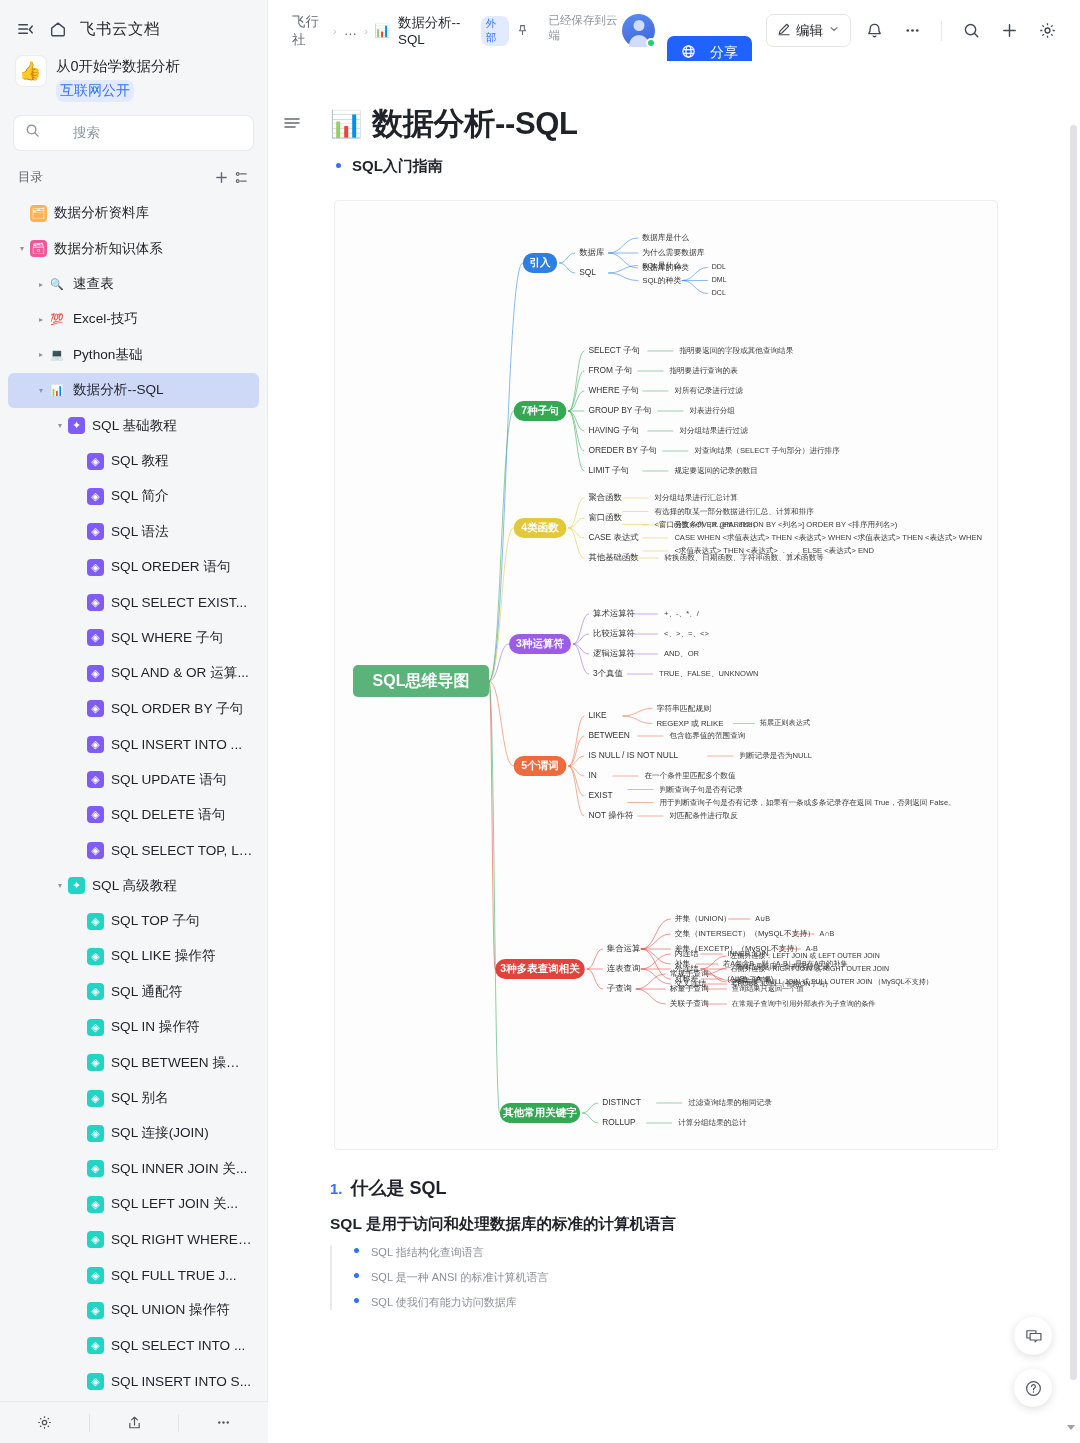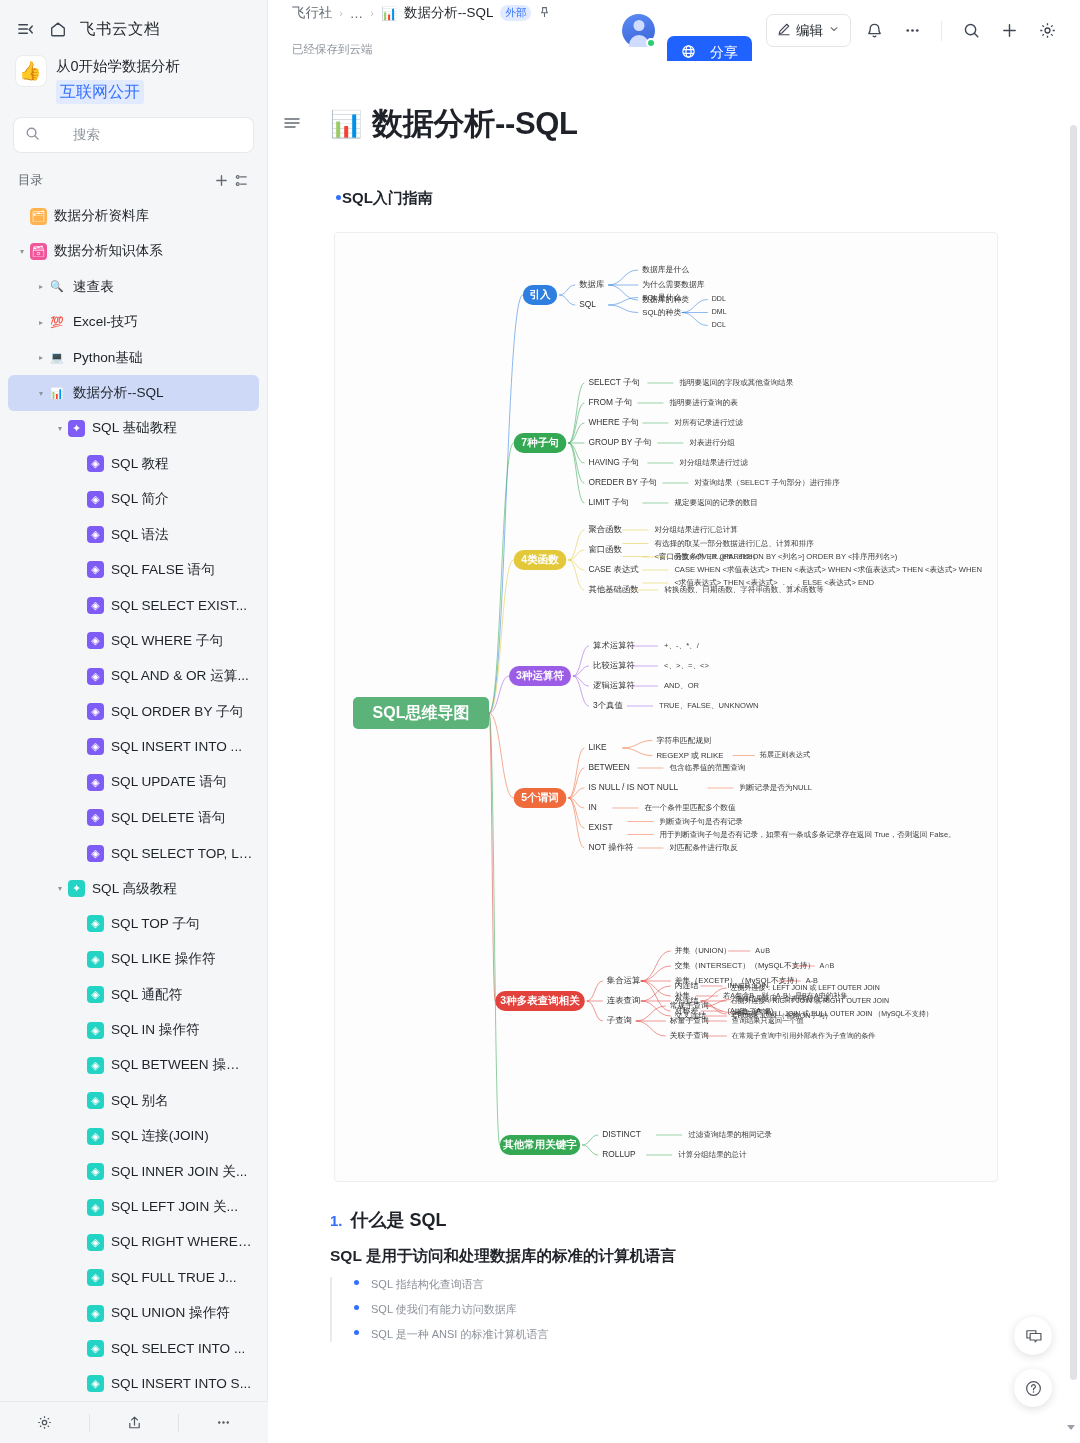--- a/index.html
+++ b/index.html
@@ -24,22 +24,22 @@
 
   .doc-head { display:flex; align-items:flex-start; gap:10px; padding:6px 14px 12px 16px; }
   .doc-emoji {
     width:30px; height:30px; border-radius:7px; background:#fff;
     display:flex; align-items:center; justify-content:center; font-size:18px; flex:none;
     box-shadow:0 0 0 1px #ececec;
   }
   .doc-meta { display:flex; flex-direction:column; gap:4px; padding-top:1px; }
   .doc-title { font-size:14.5px; color:#1f2329; font-weight:400; }
   .doc-badge {
-    align-self:flex-start; font-size:16px; color:#3370ff;
-    background:#e1eaff; border-radius:3px; padding:1px 4px; line-height:1.4;
+    align-self:flex-start; font-size:14px; color:#3370ff;
+    background:#e1eaff; border-radius:8px; padding:1px 4px; line-height:1.4;
   }
 
   .search-box {
     margin:2px 14px 14px 14px; height:34px; background:#fff; border-radius:7px;
     display:flex; align-items:center; gap:9px; padding:0 11px;
     box-shadow:0 0 0 1px #e7e9ec; cursor:text;
   }
   .search-box .ph { font-size:13.5px; color:#8f959e;margin-left:24px; }
 
   .cat-row { display:flex; align-items:center; padding:0 16px 0 18px; height:28px; margin-bottom:4px; }
@@ -61,21 +61,21 @@
     background:#f5f6f7; border-top:1px solid #e8eaed;
     display:flex; align-items:center;
   }
   .sb-bottom .cell { flex:1; display:flex; align-items:center; justify-content:center; color:#51565d; cursor:pointer; }
   .sb-bottom .sep { width:1px; height:18px; background:#e2e4e8; }
 
   
   .main { flex:1; height:1443px; display:flex; flex-direction:column; background:#fff; position:relative; }
 
   .topbar { height:61px; display:flex; align-items:center; padding:0 18px 0 24px; flex:none; }
-  .crumbs { display:flex; flex-direction:column; gap:20px; flex:1; min-width:0; }
+  .crumbs { display:flex; flex-direction:row; gap:20px; flex:1; min-width:0; }
   .crumb-line { display:flex; align-items:center; gap:7px; }
   .crumb { font-size:13.4px; color:#1f2329; cursor:pointer; }
   .crumb.muted { color:#646a73; }
   .crumb-sep { color:#bbbfc4; font-size:11px; }
   .crumb-emoji { font-size:13px; }
   .ext-badge { font-size:10.5px; color:#3370ff; background:#e1eaff; border-radius:8px; padding:1px 5px; }
   .save-line { font-size:11.5px; color:#8f959e; }
 
   .avatar { width:33px; height:33px; border-radius:50%; background:linear-gradient(160deg,#5b8cf5,#3a63d6); position:relative; margin-right:12px; flex:none; cursor:pointer; }
   .avatar .head { position:absolute; left:50%; top:6px; transform:translateX(-50%); width:11px; height:11px; border-radius:50%; background:#cfdcff; }
@@ -95,21 +95,21 @@
   .tb-div { width:1px; height:20px; background:#e7e9ec; margin:0 6px 0 14px; flex:none; }
 
   .doc-wrap { flex:1; overflow:hidden; position:relative; background:#fff; }
 
   .outline-ic { position:absolute; left:14px; top:52px; color:#646a73; cursor:pointer; }
 
   .page { padding:42px 60px 0 62px; }
   .h1 { font-size:31px; font-weight:bold; color:#1f2329; display:flex; align-items:center; gap:10px; letter-spacing:-.3px; }
   .h1 .em { font-size:26px; }
 
-  .bullet-line { display:flex; align-items:baseline; gap:1px; margin-top:44px; padding-left:6px; }
+  .bullet-line { display:flex; align-items:baseline; gap:11px; margin-top:12px; padding-left:6px; }
   .bullet-line .dot { width:5px; height:5px; border-radius:50%; background:#3370ff; flex:none; position:relative; top:-3px; }
   .bullet-line .tx { font-size:15px; font-weight:bold; color:#1f2329; }
 
   .mindmap {
     margin:24px 0 0 4px; width:664px; height:950px;
     background:#fdfdfd; border:1px solid #eceef0; border-radius:4px;
     position:relative; overflow:hidden;
   }
   .mindmap svg { position:absolute; left:0; top:0; }
 
@@ -232,21 +232,21 @@
           <span class="tlabel">SQL 简介</span>
         </div>
         <div class="tnode" style="padding-left: 63px;">
           <span class="tw"></span>
           <span class="ticon" style="background: rgb(127, 92, 245); color: rgb(255, 255, 255);">◈</span>
           <span class="tlabel">SQL 语法</span>
         </div>
         <div class="tnode" style="padding-left: 63px;">
           <span class="tw"></span>
           <span class="ticon" style="background: rgb(127, 92, 245); color: rgb(255, 255, 255);">◈</span>
-          <span class="tlabel">SQL FALSE 语句</span>
+          <span class="tlabel">SQL OREDER 语句</span>
         </div>
         <div class="tnode" style="padding-left: 63px;">
           <span class="tw"></span>
           <span class="ticon" style="background: rgb(127, 92, 245); color: rgb(255, 255, 255);">◈</span>
           <span class="tlabel">SQL SELECT EXIST...</span>
         </div>
         <div class="tnode" style="padding-left: 63px;">
           <span class="tw"></span>
           <span class="ticon" style="background: rgb(127, 92, 245); color: rgb(255, 255, 255);">◈</span>
           <span class="tlabel">SQL WHERE 子句</span>
@@ -723,25 +723,25 @@
 
         <div class="para-bold">SQL 是用于访问和处理数据库的标准的计算机语言</div>
 
         <ul class="ul" id="page-bullets">
             <li>
               <span class="d"></span>
               <span class="t">SQL 指结构化查询语言</span>
             </li>
             <li>
               <span class="d"></span>
-              <span class="t">SQL 使我们有能力访问数据库</span>
+              <span class="t">SQL 是一种 ANSI 的标准计算机语言</span>
             </li>
             <li>
               <span class="d"></span>
-              <span class="t">SQL 是一种 ANSI 的标准计算机语言</span>
+              <span class="t">SQL 使我们有能力访问数据库</span>
             </li>
           </ul>
       </div>
 
       <div class="fab-col">
         <div class="fab">
           <svg width="18" height="18" viewBox="0 0 20 20" fill="none" stroke="currentColor" stroke-width="1.3" stroke-linejoin="round">
             <path d="M3.2 4.2h10v8h-10z"></path>
               <path d="M6.8 7.2h12v7.2h-4.2l-2.2 2.2v-2.2H6.8z" fill="#fff"></path>
           </svg>

